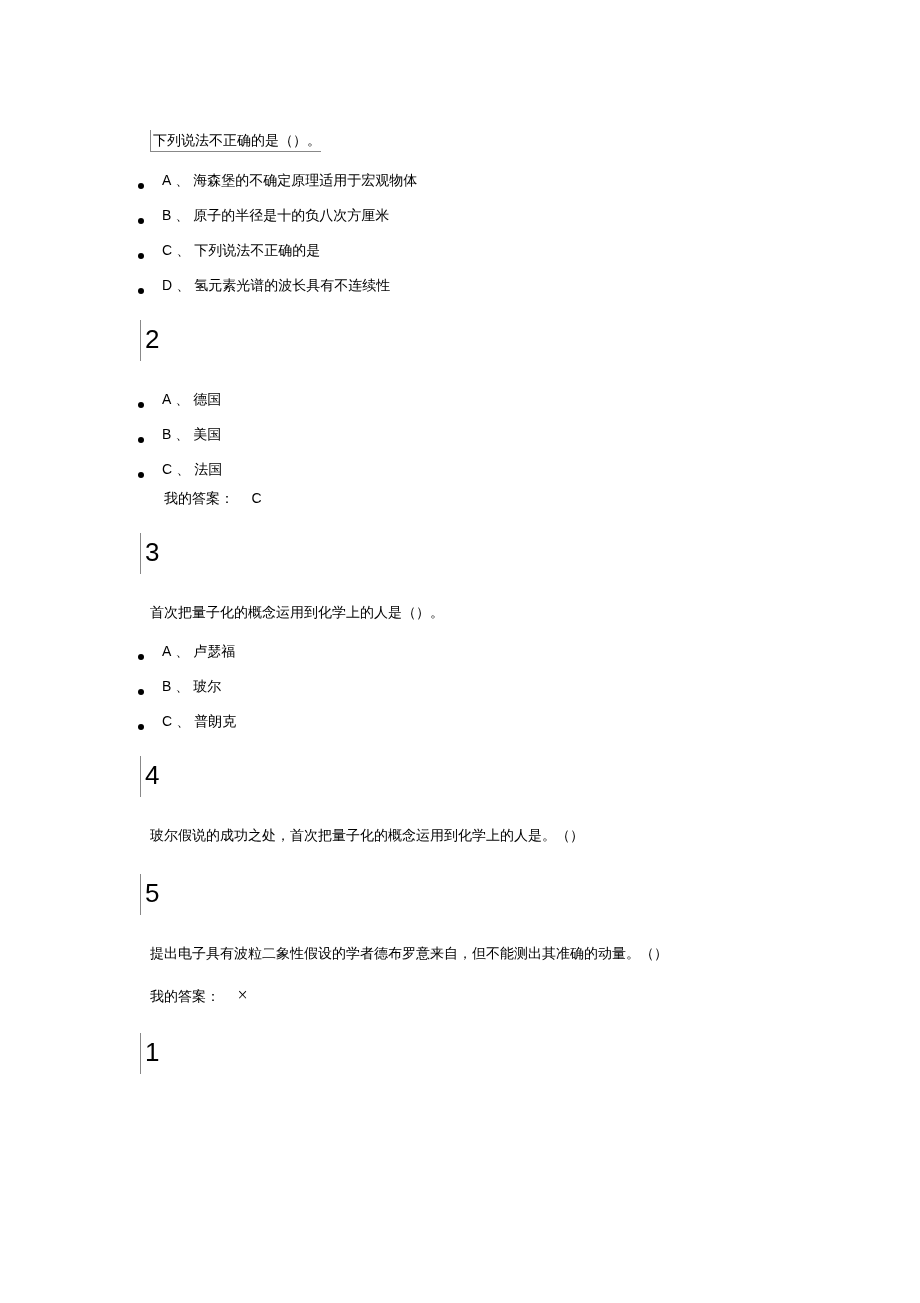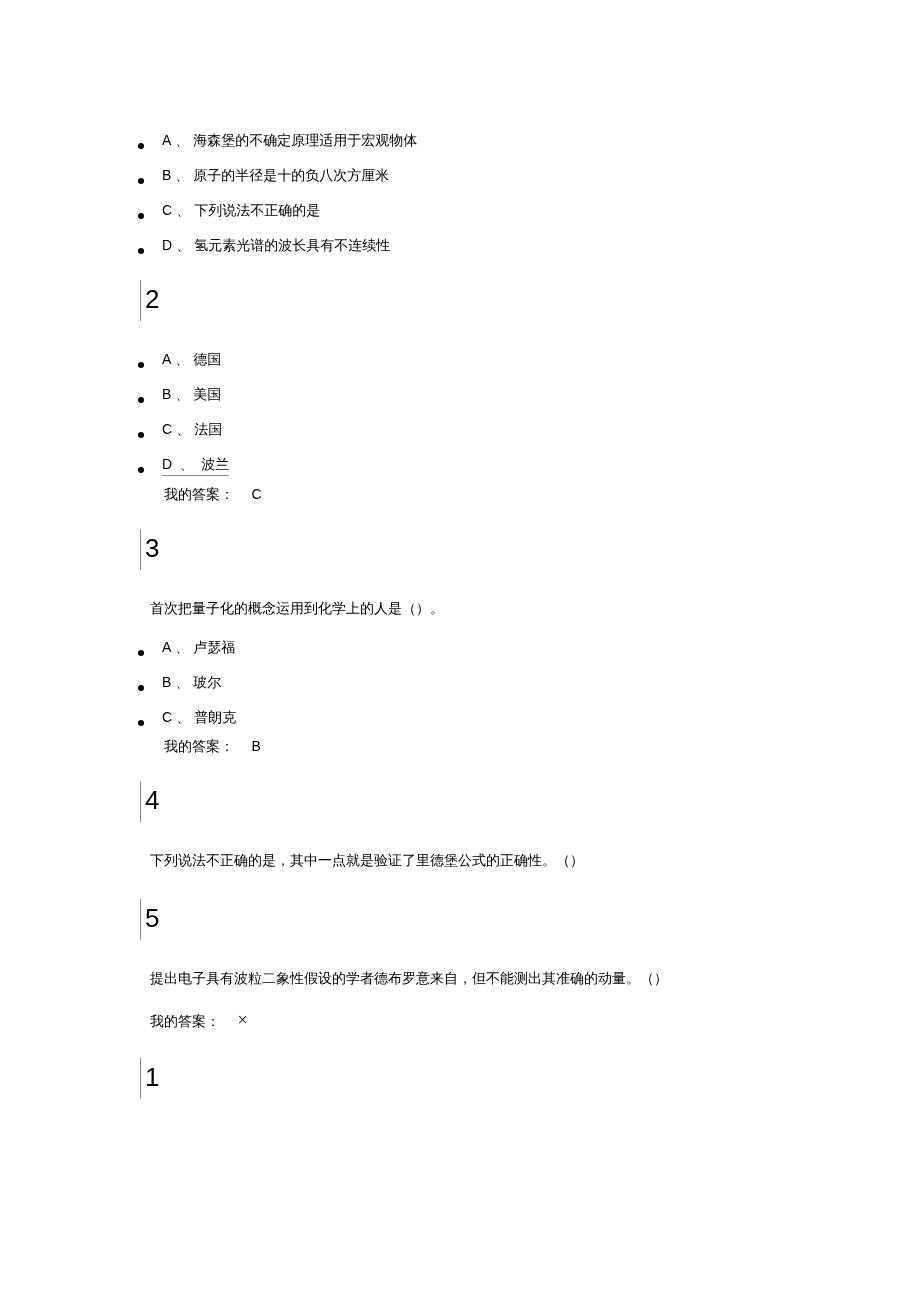--- a/index.html
+++ b/index.html
@@ -95,20 +95,23 @@
       margin-bottom: 14px;
     }
     .li-underline {
       border-bottom: 1px solid #888;
     }
   </style>
 </head>
 <body>
 
 <div>
+  <div class="question-text">
+    <span class="q-border">下列说法不正确的是（）。</span>
+  </div>
   <ul>
     <li>
       <span class="bullet"></span>
       <span class="option-label">A</span>
       <span class="option-sep">、</span>
       <span class="option-text">海森堡的不确定原理适用于宏观物体</span>
     </li>
     <li>
       <span class="bullet"></span>
       <span class="option-label">B</span>
@@ -143,28 +146,20 @@
       <span class="bullet"></span>
       <span class="option-label">B</span>
       <span class="option-sep">、</span>
       <span class="option-text">美国</span>
     </li>
     <li>
       <span class="bullet"></span>
       <span class="option-label">C</span>
       <span class="option-sep">、</span>
       <span class="option-text">法国</span>
-    </li>
-    <li>
-      <span class="bullet"></span>
-      <span class="li-underline">
-        <span class="option-label">D</span>
-        <span class="option-sep">、</span>
-        <span class="option-text">波兰</span>
-      </span>
     </li>
   </ul>
   <div class="answer-line">
     <span class="answer-prefix">我的答案：</span>
     <span class="answer-value">C</span>
   </div>
 </div>
 
 <div>
   <div class="question-number">3</div>
@@ -182,29 +177,25 @@
       <span class="option-sep">、</span>
       <span class="option-text">玻尔</span>
     </li>
     <li>
       <span class="bullet"></span>
       <span class="option-label">C</span>
       <span class="option-sep">、</span>
       <span class="option-text">普朗克</span>
     </li>
   </ul>
-  <div class="answer-line">
-    <span class="answer-prefix">我的答案：</span>
-    <span class="answer-value">B</span>
-  </div>
 </div>
 
 <div>
   <div class="question-number">4</div>
-  <div class="question-text-indent">下列说法不正确的是，其中一点就是验证了里德堡公式的正确性。（）</div>
+  <div class="question-text-indent">玻尔假说的成功之处，首次把量子化的概念运用到化学上的人是。（）</div>
 </div>
 
 <div>
   <div class="question-number">5</div>
   <div class="question-text-indent">提出电子具有波粒二象性假设的学者德布罗意来自，但不能测出其准确的动量。（）</div>
   <div class="standalone-answer">
     <span class="answer-prefix">我的答案：</span>
     <span class="cross-mark">×</span>
   </div>
 </div>

